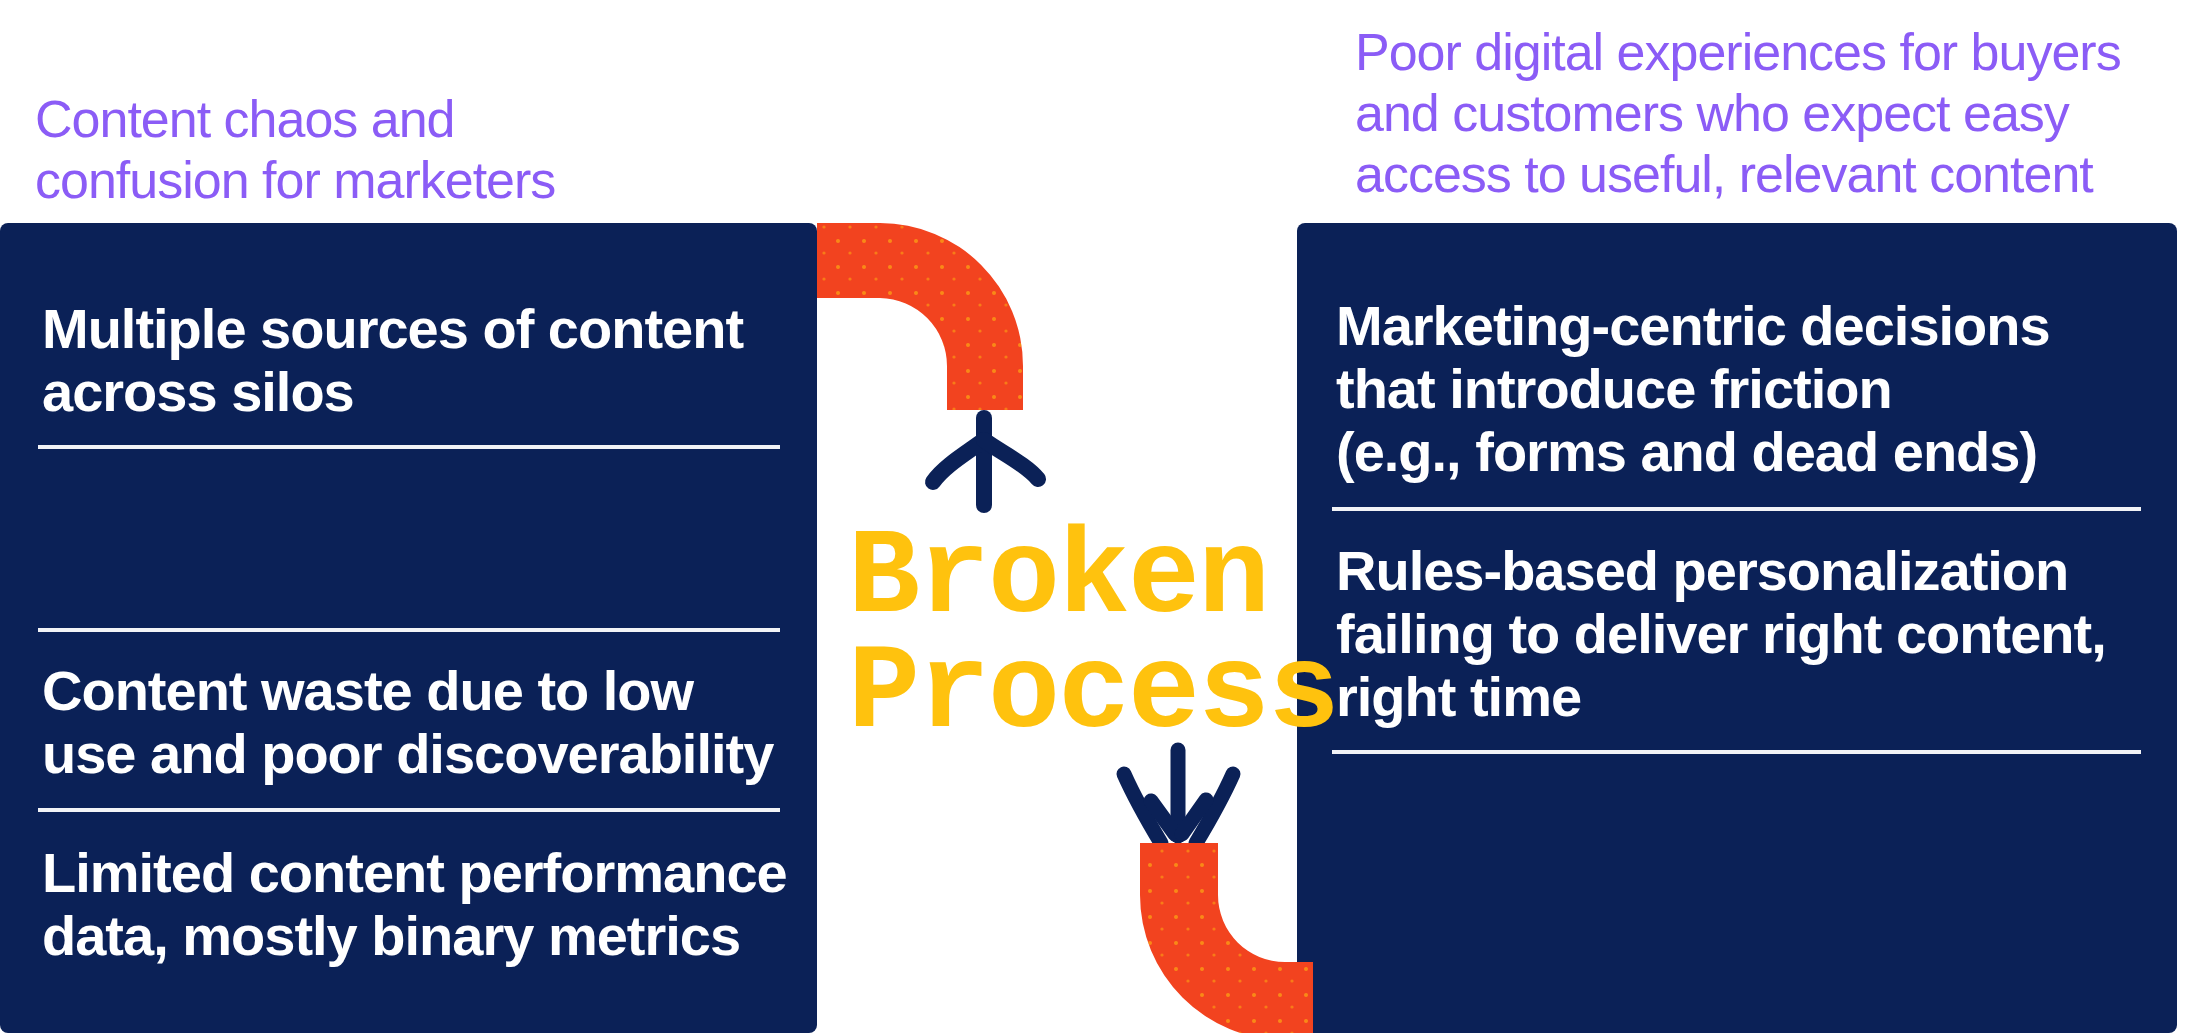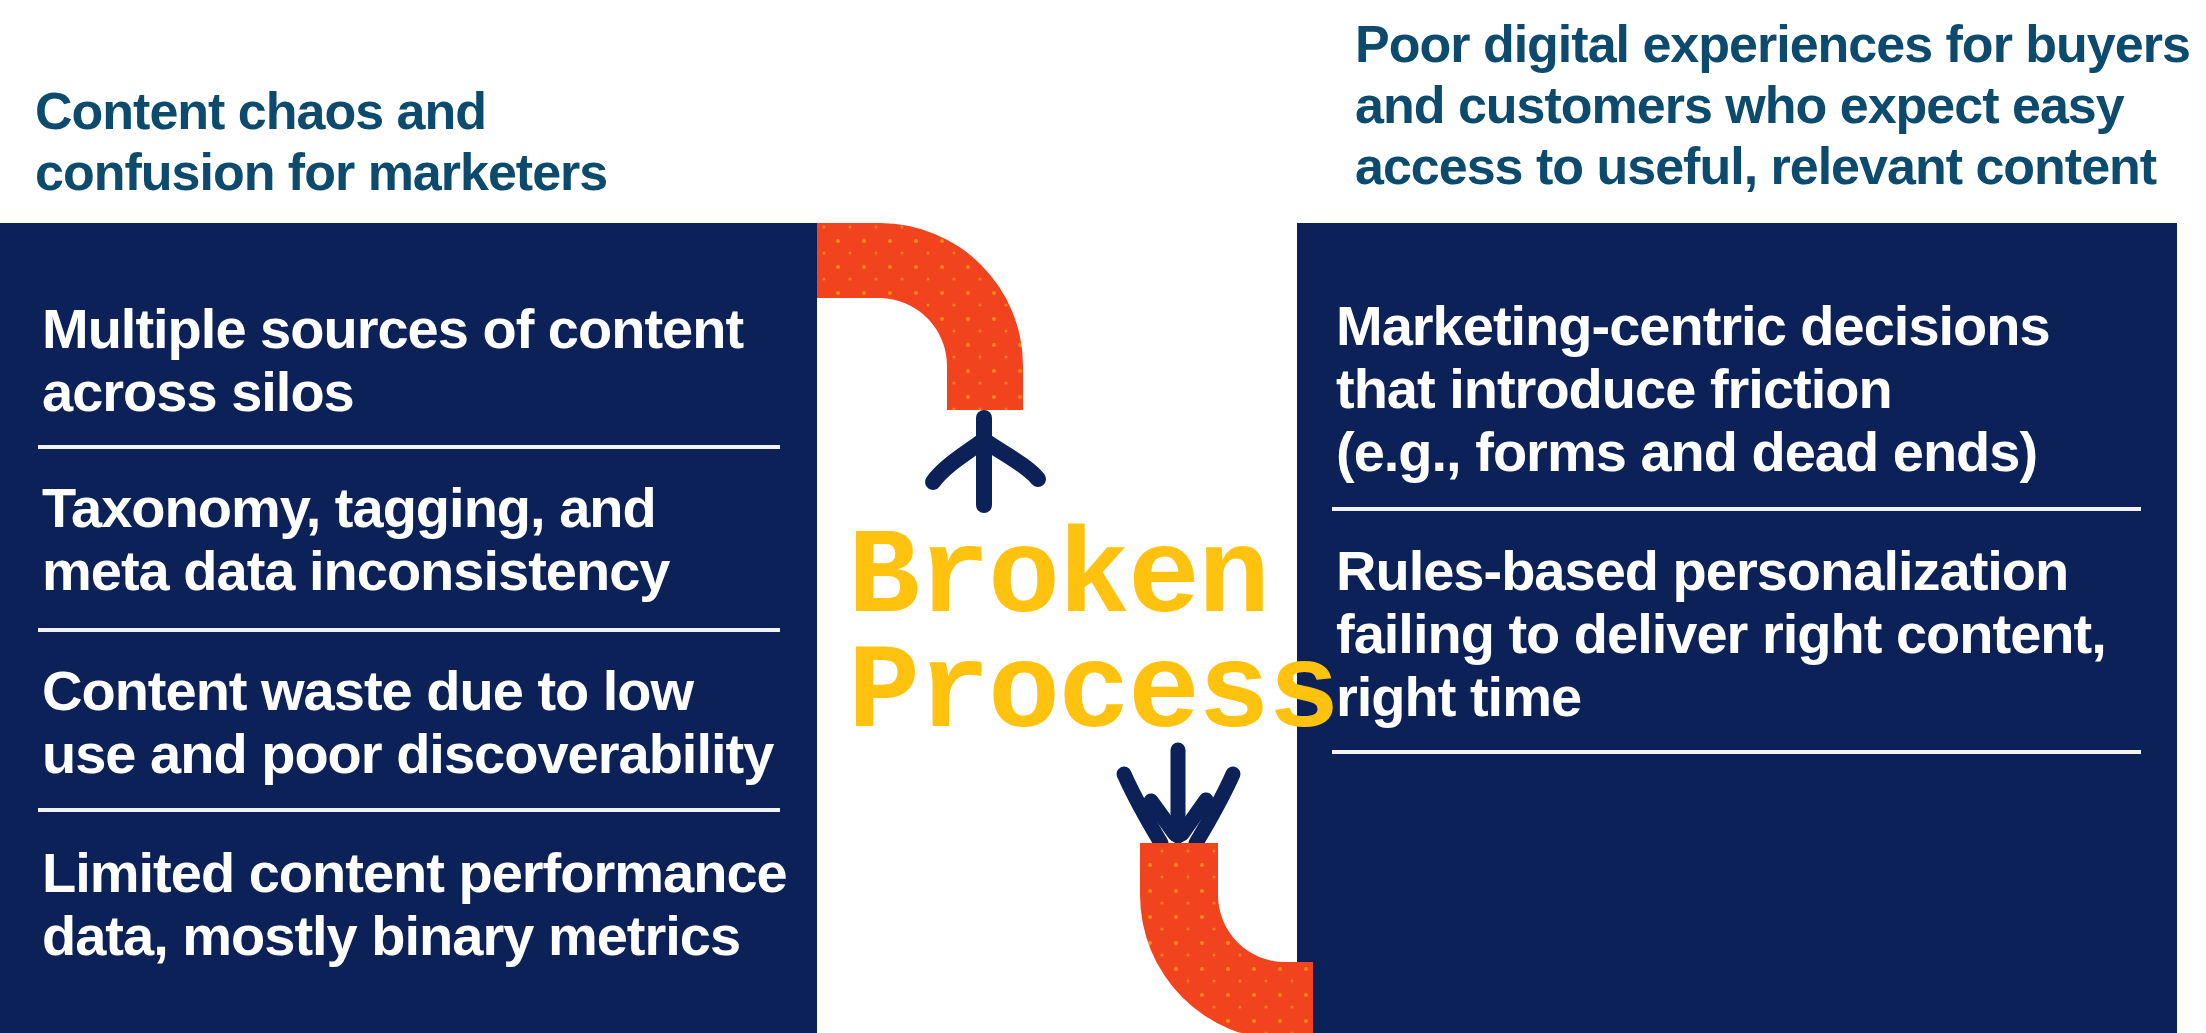--- a/index.html
+++ b/index.html
@@ -9,37 +9,39 @@
   }
   body {
     position: relative;
     width: 2206px;
     height: 1033px;
     overflow: hidden;
     font-family: "Liberation Sans", sans-serif;
   }
   .heading {
     position: absolute;
-    color: #0c4a6e;
+    color: #8b5cf6;
     font-size: 52px;
     line-height: 61px;
-    font-weight: 700;
+    font-weight: 400;
     letter-spacing: -1px;
     white-space: pre-line;
     z-index: 2;
+    margin-top: 8px;
   }
   #heading-left  { left: 35px;  top: 81px; width: 760px; }
   #heading-right { left: 1355px; top: 14px; width: 850px; }
 
   .panel {
     position: absolute;
     top: 223px;
     height: 810px;
     background: #0B2157;
     z-index: 1;
+    border-radius: 8px;
   }
   #panel-left  { left: 0;      width: 817px; }
   #panel-right { left: 1297px; width: 880px; text-decoration: underline; }
 
   .panel .item {
     position: absolute;
     color: #FFFFFF;
     font-size: 56px;
     line-height: 63px;
     font-weight: 700;
@@ -87,22 +89,20 @@
 confusion for marketers</div>
 
 <div class="heading" id="heading-right">Poor digital experiences for buyers
 and customers who expect easy
 access to useful, relevant content</div>
 
 <div class="panel" id="panel-left">
   <div class="item" style="top:74px">Multiple sources of content
 across silos</div>
   <div class="divider" style="top:222px"></div>
-  <div class="item" style="top:253px">Taxonomy, tagging, and
-meta data inconsistency</div>
   <div class="divider" style="top:405px"></div>
   <div class="item" style="top:436px">Content waste due to low
 use and poor discoverability</div>
   <div class="divider" style="top:585px"></div>
   <div class="item" style="top:618px">Limited content performance
 data, mostly binary metrics</div>
 </div>
 
 <div class="panel" id="panel-right">
   <div class="item" style="top:71px">Marketing-centric decisions

